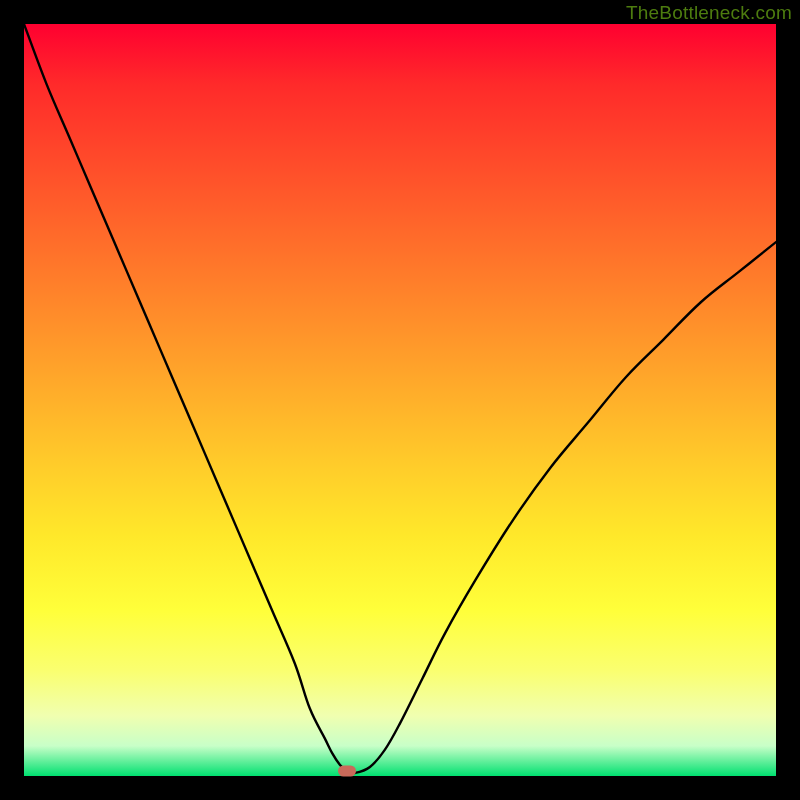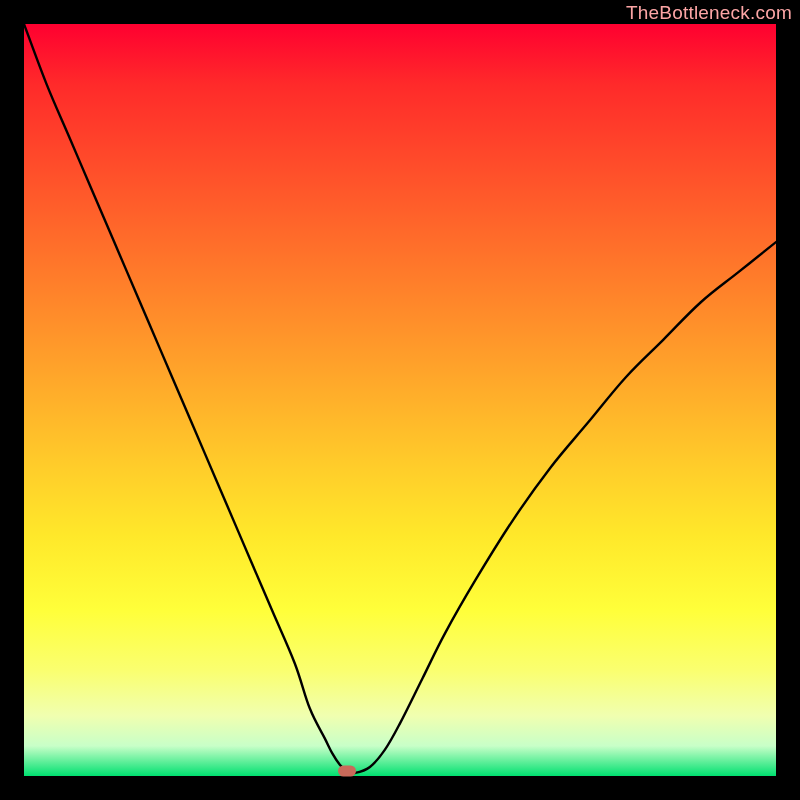--- a/index.html
+++ b/index.html
@@ -47,21 +47,21 @@
     left: 0;
     top: 0;
     width: 752px;
     height: 752px;
     pointer-events: none;
   }
   .watermark {
     position: absolute;
     top: 2px;
     right: 8px;
-    color: #fca5a5;
+    color: #4d7c0f;
     font-size: 19px;
     font-weight: 400;
     letter-spacing: 0.2px;
     user-select: none;
     text-align: center;
   }
   .marker {
     position: absolute;
     width: 18px;
     height: 11px;

